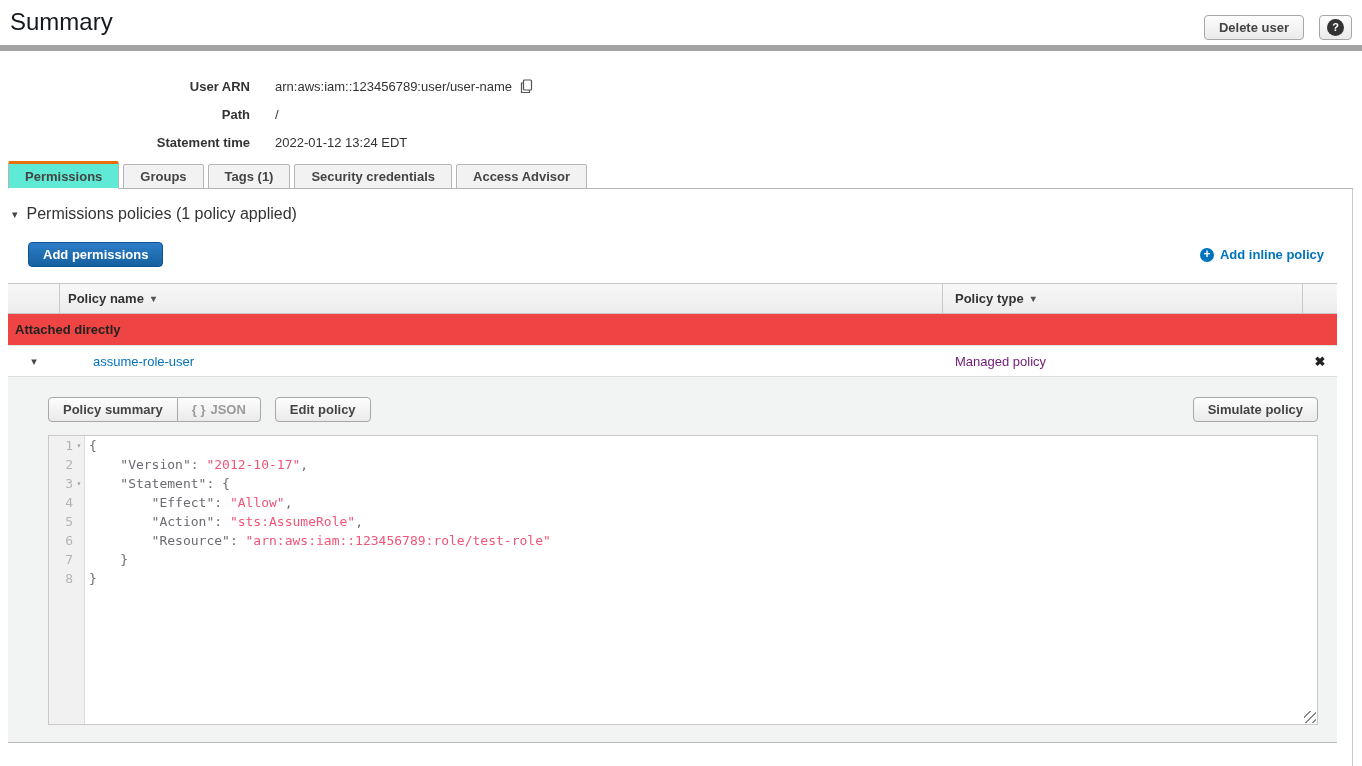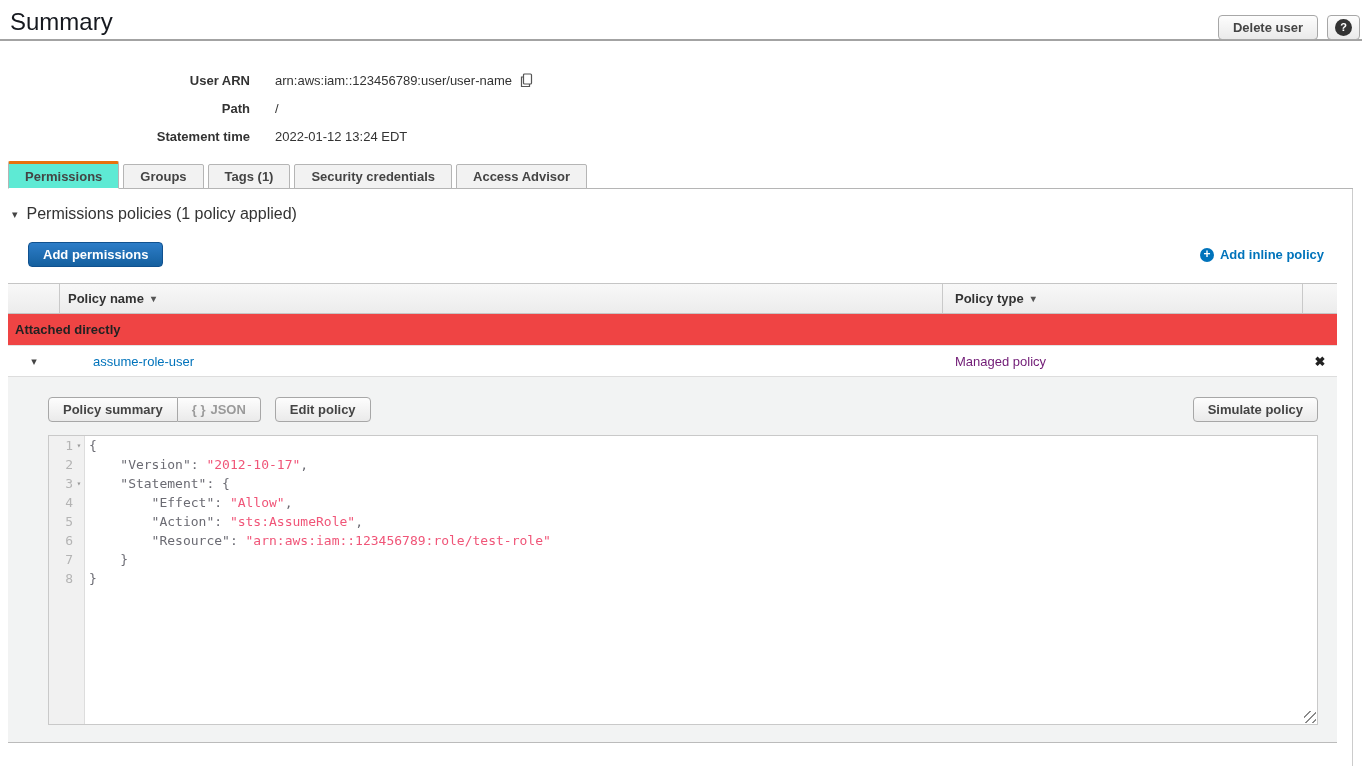--- a/index.html
+++ b/index.html
@@ -1,36 +1,36 @@
 <!DOCTYPE html>
 <html><head>
 <meta charset="utf-8">
 <style>
   * { box-sizing: border-box; margin: 0; padding: 0; }
   html,body { width:1362px; height:766px; background:#fff; overflow:hidden;
     font-family:"Liberation Sans", sans-serif; color:#333; }
   .page { position:relative; width:1362px; height:766px; }
 
   
-  .topbar { position:absolute; top:0; left:0; right:0; height:41px; border-bottom:2px solid #a3a3a3;padding-left:41px; }
+  .topbar { position:absolute; top:0; left:0; right:0; height:51px; border-bottom:6px solid #a3a3a3;padding-left:41px; }
   .page-title { position:absolute; left:10px; top:8px; font-size:24px; color:#16191f; font-weight:400; }
-  .top-actions { position:absolute; right:2px; top:15px; display:flex; gap:9px; }
+  .top-actions { position:absolute; right:10px; top:15px; display:flex; gap:15px; }
 
   .btn { display:inline-flex; align-items:center; justify-content:center;
     height:25px; padding:0 14px; font-size:13px; font-weight:bold; color:#444;
     background:linear-gradient(#fdfdfd,#eaeaea); border:1px solid #a7a7a7; border-radius:4px;
     cursor:pointer; white-space:nowrap; }
   .btn.primary { color:#fff; background:linear-gradient(#2d7dc8,#15609f); border-color:#10518f; }
   .btn.help { padding:0 7px; }
   .qmark { width:17px; height:17px; border-radius:50%; background:#333; color:#fff;
     font-size:11px; font-weight:bold; line-height:17px; text-align:center; }
 
   
   .meta { position:absolute; top:66px; left:0; }
-  .meta-row { display:flex; align-items:center; height:28px; font-size:13px; }
+  .meta-row { display:flex; align-items:flex-end; height:28px; font-size:13px; }
   .meta-label { width:250px; text-align:right; font-weight:bold; color:#333; }
   .meta-value { margin-left:25px; color:#333; display:flex; align-items:center; gap:7px; }
   .copy-icon { display:inline-block; cursor:pointer; line-height:0; }
 
   
   .tabstrip { position:absolute; top:161px; left:8px; right:9px; height:28px;
     display:flex; align-items:flex-end; border-bottom:1px solid #b5b5b5; }
   .tab { height:25px; margin-right:4px; margin-bottom:-1px; padding:0 16px;
     display:flex; align-items:center; font-size:13px; font-weight:bold; color:#444;
     background:#f2f2f2; border:1px solid #b5b5b5; border-radius:2px 2px 0 0; cursor:pointer; white-space:nowrap; }

